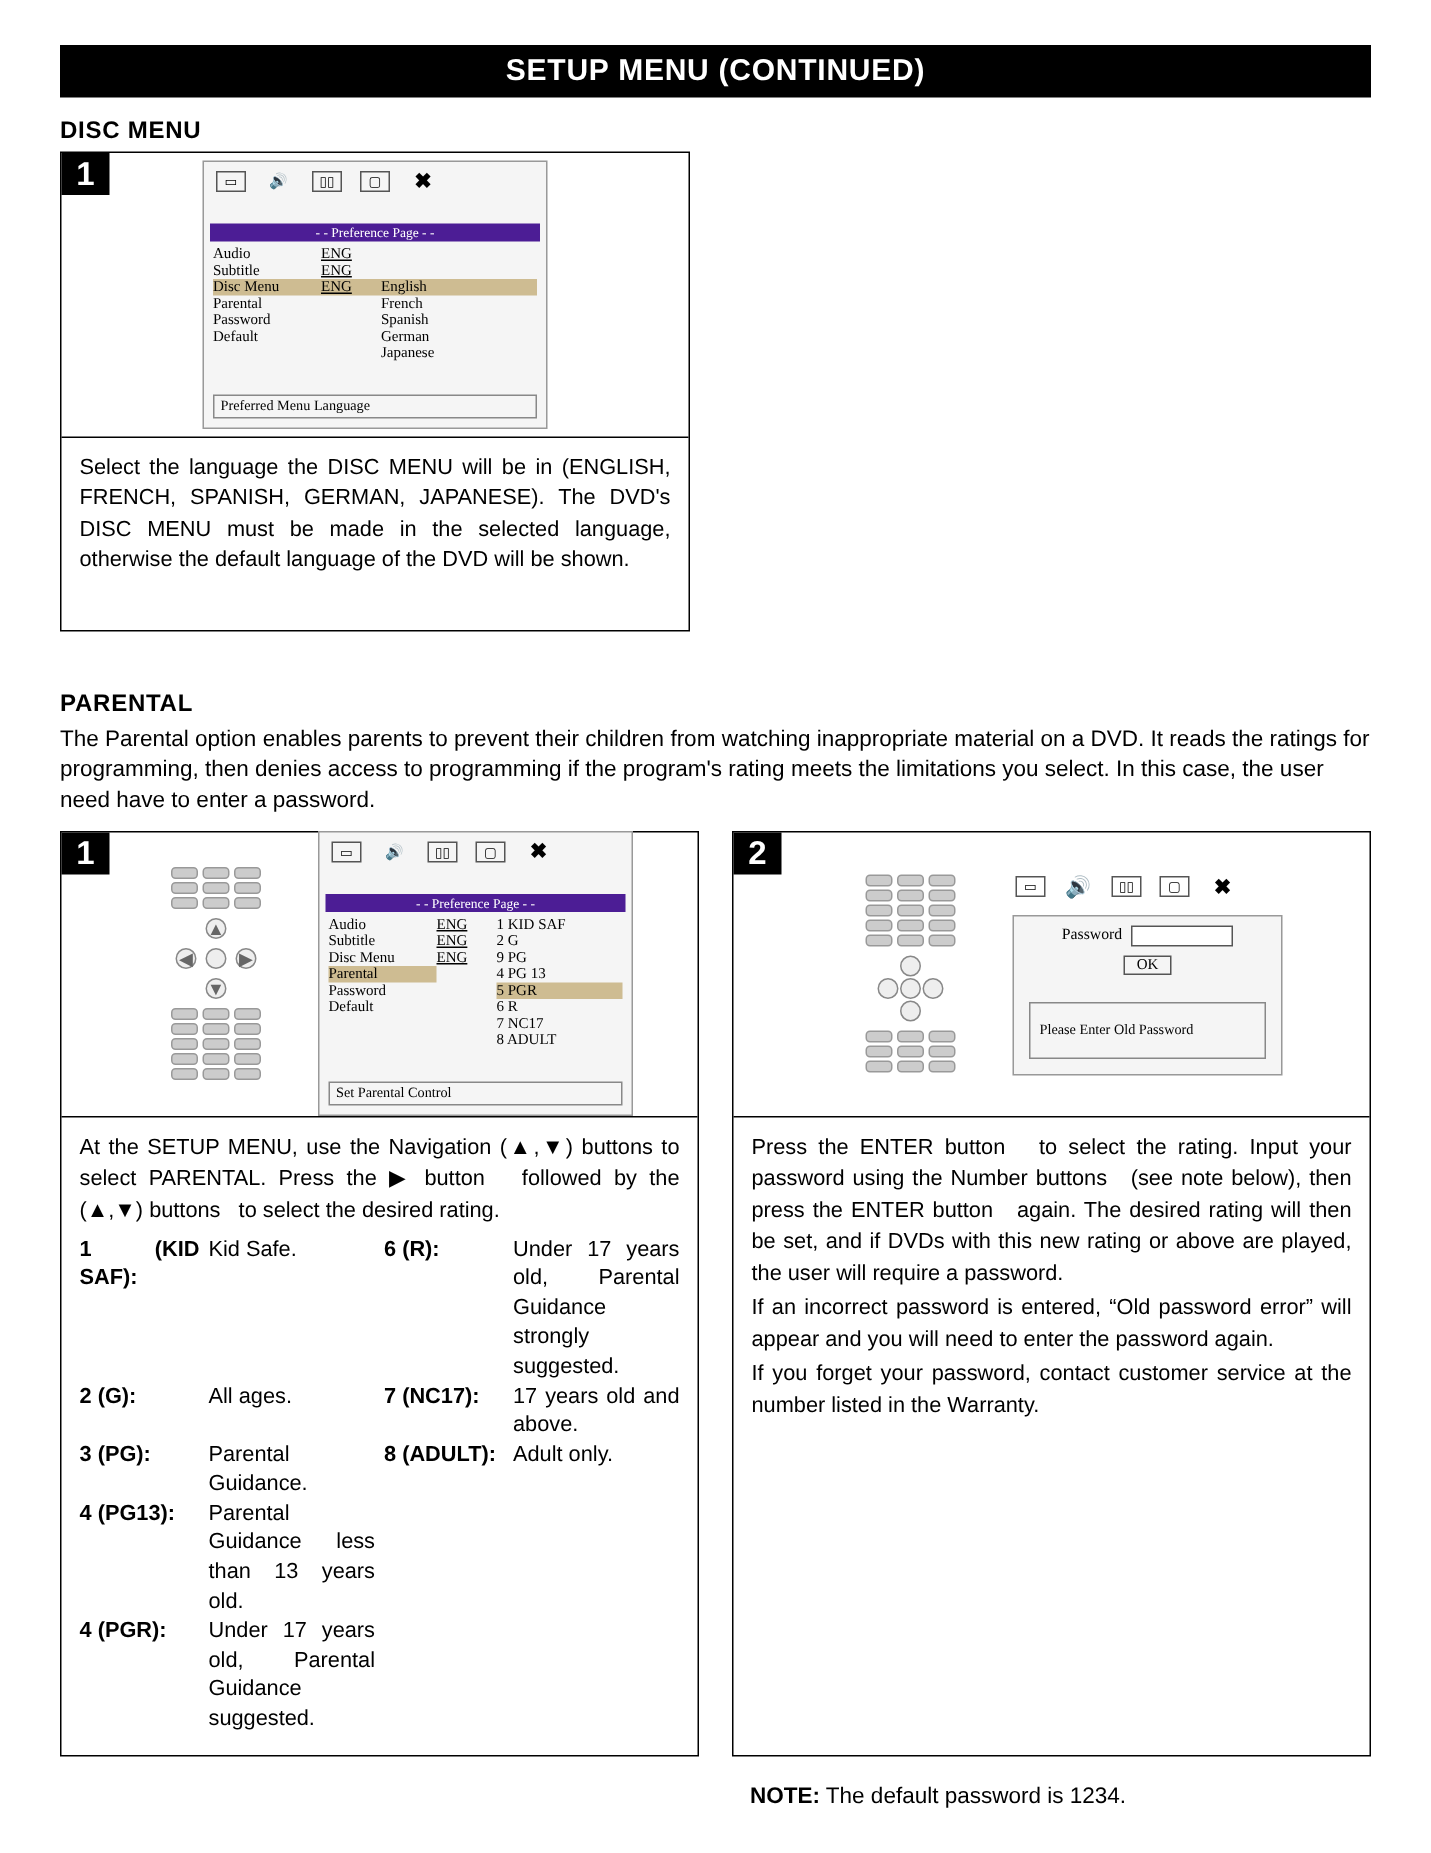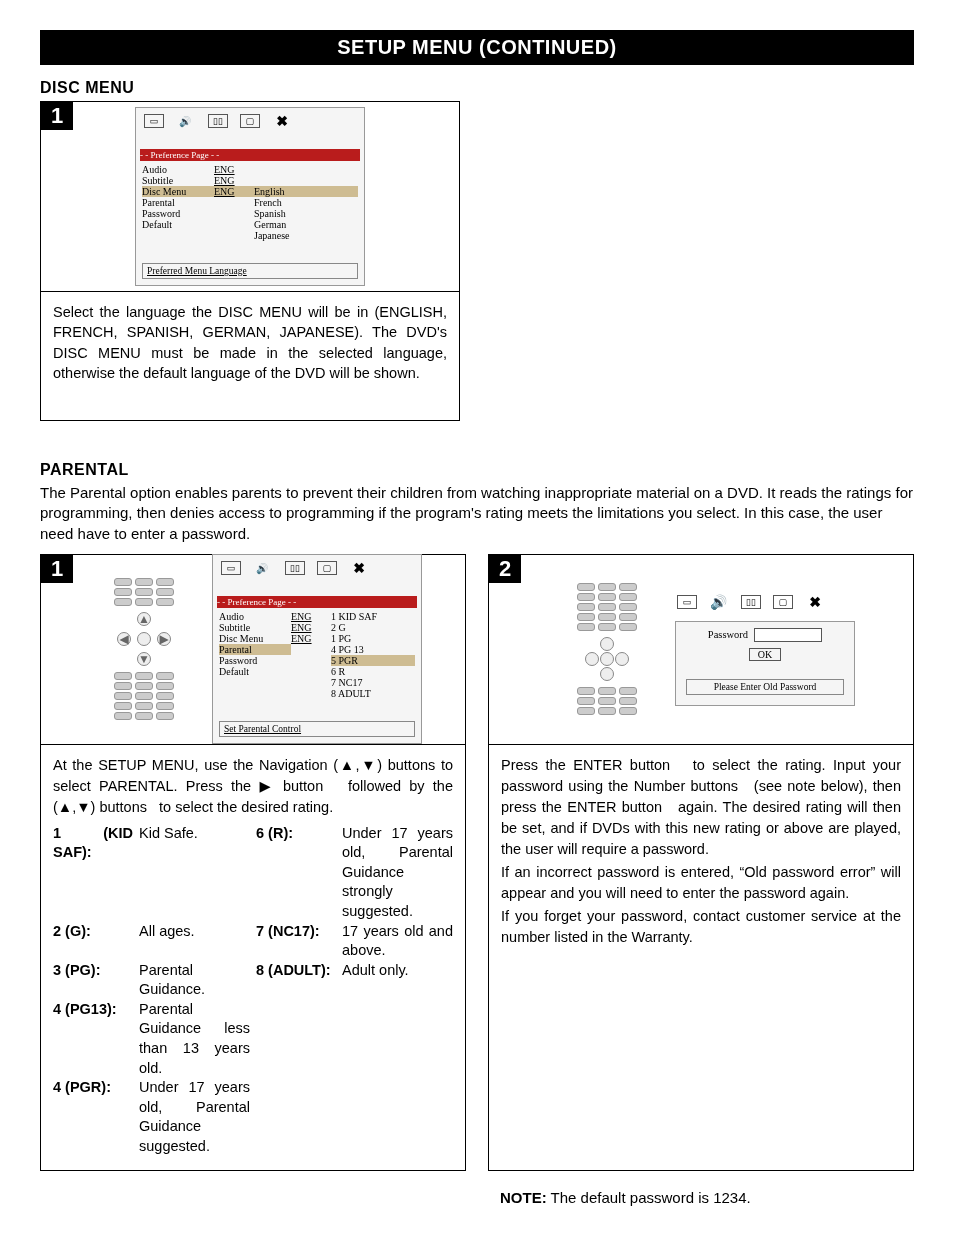--- a/index.html
+++ b/index.html
@@ -114,36 +114,36 @@
   }
   .osd-icons span {
     display: inline-flex;
     width: 20px;
     height: 14px;
     align-items: center;
     justify-content: center;
   }
   .osd-title {
     font-size: 9px;
-    background: #b91c1c;
+    background: #4c1d95;
     color: #fff;
+    text-align: center;
     padding: 1px 0;
     margin: 17px -2px 3px -2px;
   }
   .osd-row { display: flex; }
   .osd-l { width: 72px; }
   .osd-m { width: 40px; text-decoration: underline; }
   .osd-r { flex: 1; }
   .osd-hl { background: rgba(180,150,80,0.6); }
   .osd-footer {
     border: 1px solid #888;
     margin-top: 22px;
     padding: 2px 4px;
     font-size: 9.5px;
-    text-decoration: underline;
   }
   
   .remote {
     width: 100px;
     display: flex;
     flex-direction: column;
     align-items: center;
     gap: 2px;
   }
   .remote .btnrow {
@@ -355,21 +355,21 @@
               <span class="osd-r">1  KID SAF</span>
             </div>
             <div class="osd-row">
               <span class="osd-l">Subtitle</span>
               <span class="osd-m">ENG</span>
               <span class="osd-r">2  G</span>
             </div>
             <div class="osd-row">
               <span class="osd-l">Disc Menu</span>
               <span class="osd-m">ENG</span>
-              <span class="osd-r">1  PG</span>
+              <span class="osd-r">9  PG</span>
             </div>
             <div class="osd-row">
               <span class="osd-l osd-hl">Parental</span>
               <span class="osd-m"></span>
               <span class="osd-r">4  PG 13</span>
             </div>
             <div class="osd-row">
               <span class="osd-l">Password</span>
               <span class="osd-m"></span>
               <span class="osd-r osd-hl">5  PGR</span>
@@ -482,21 +482,21 @@
           <span class="osd-icon-box">▢</span>
           <span style="font-weight:bold;font-size:14px;">✖</span>
         </div>
         <div class="pw-osd">
           <div class="fieldrow">
             <span>Password</span>
             <span class="pwfield"></span>
           </div>
           <div class="okbtn">OK</div>
           <div style="height:6px;"></div>
-          <div style="border:1px solid #888;padding:2px 6px;font-size:9.5px;width:100%;text-align:center;">Please Enter Old Password</div>
+          <div style="border:1px solid #888;padding:13px 6px;font-size:9.5px;width:100%;text-align:left;">Please Enter Old Password</div>
         </div>
       </div>
     </div>
     <div class="instr-area" id="step2-instr">
         <div>Press the ENTER button &nbsp; to select the rating. Input your password using the Number buttons &nbsp; (see note below), then press the ENTER button &nbsp; again. The desired rating will then be set, and if DVDs with this new rating or above are played, the user will require a password.</div>
         <div style="margin-top: 2px;">If an incorrect password is entered, “Old password error” will appear and you will need to enter the password again.</div>
         <div style="margin-top: 2px;">If you forget your password, contact customer service at the number listed in the Warranty.</div>
       </div>
   </div>
 </div>

